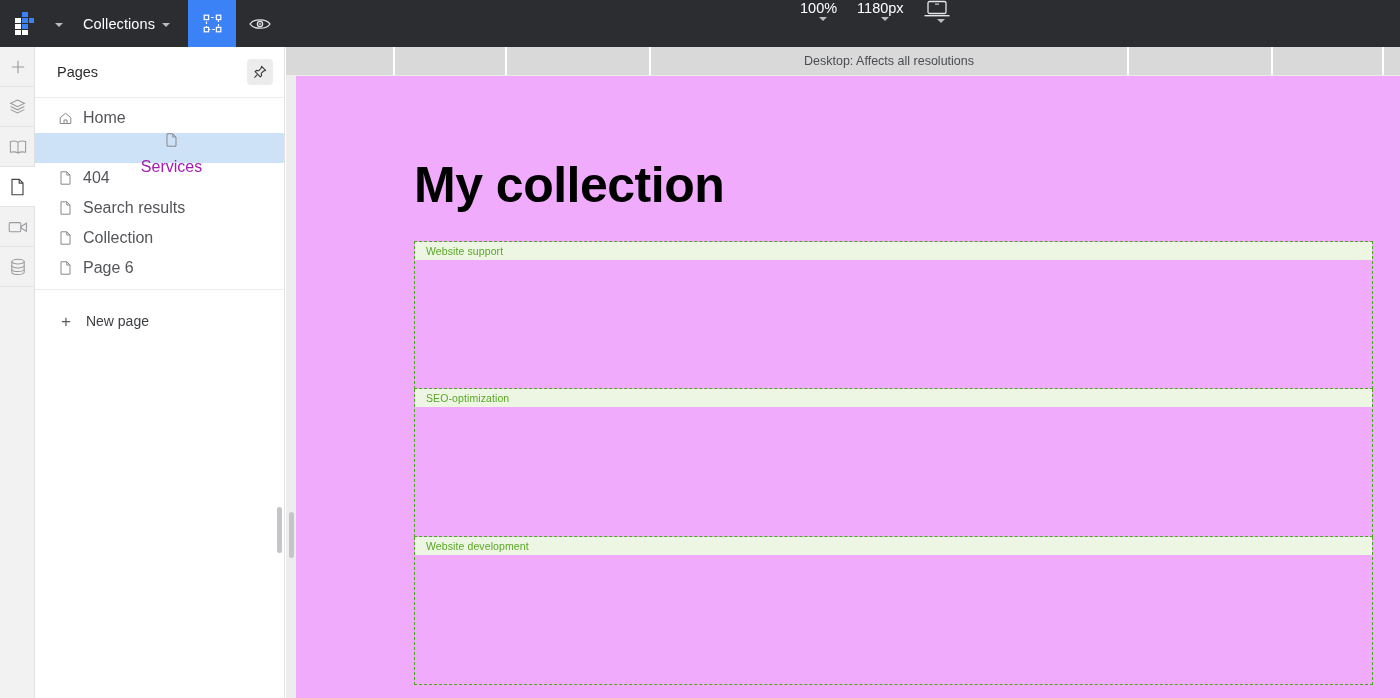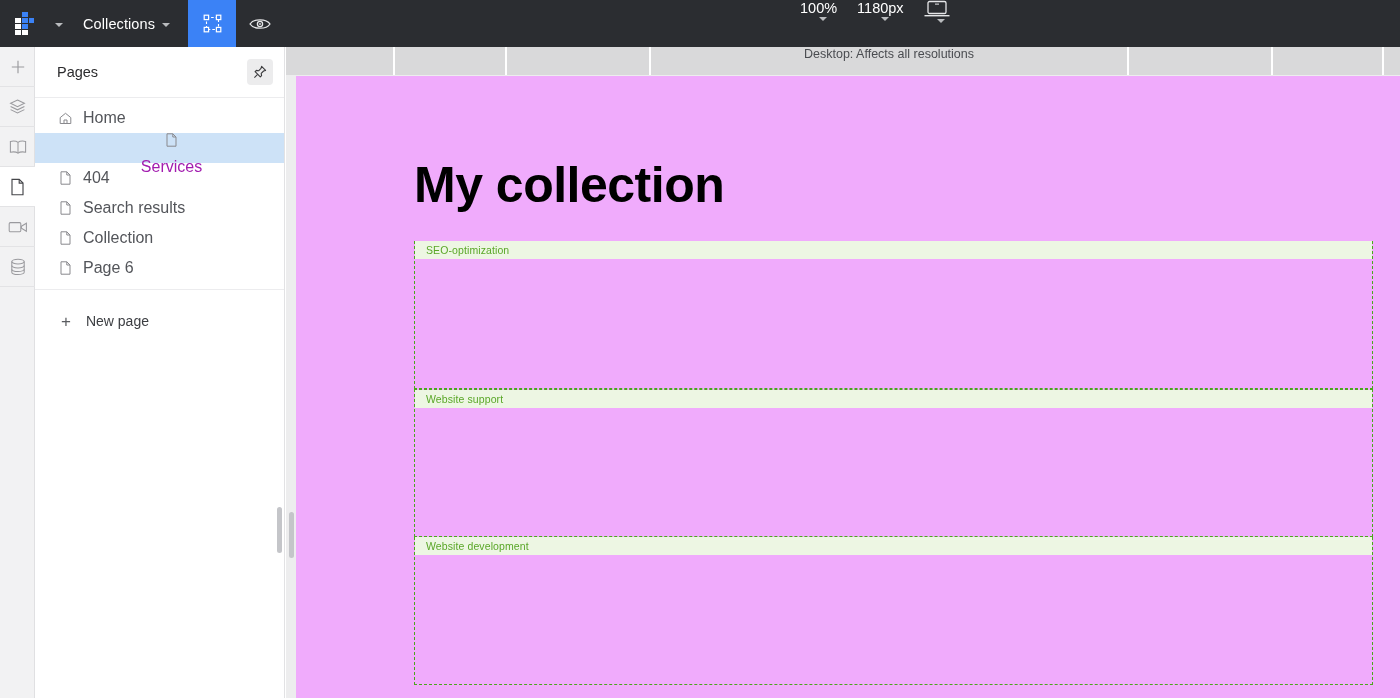--- a/index.html
+++ b/index.html
@@ -136,21 +136,21 @@
   }
   .bp-bar {
     position: relative;
     height: 28px; width: 1114px;
     background: #d9d9da;
     display: flex; align-items: center;
   }
   .bp-seg {
     height: 28px;
     border-right: 2px solid #ffffff;
-    display: flex; justify-content: center;
+    display: flex; align-items: center; justify-content: center;
     font-size: 12.5px; color: #4e5054;
     cursor: pointer;
   }
   .bp-seg:last-child { border-right: none; }
   .bp-seg.labelled { color: #4a4c50; }
 
   .page-surface {
     position: absolute; left: 10px; top: 29px;
     width: 1104px; height: 622px;
     background: #f0abfc;
@@ -396,32 +396,32 @@
     <div class="bp-seg" style="width:111px"></div>
     <div class="bp-seg" style="width:16px"></div>
   </div>
 
   <div class="page-surface">
 
     <h1 class="page-title">My collection</h1>
 
     <div class="blocks">
 
+      <div class="block block-b1">
+        <div class="block-head">
+          <span class="block-label">Website support</span>
+        </div>
+      </div>
+
       <div class="block block-b2">
         <div class="block-head">
           <span class="block-label">SEO-optimization</span>
         </div>
       </div>
 
-      <div class="block block-b1">
-        <div class="block-head">
-          <span class="block-label">Website support</span>
-        </div>
-      </div>
-
       <div class="block block-b3">
         <div class="block-head">
           <span class="block-label">Website development</span>
         </div>
       </div>
     </div>
   </div>
 
   <div class="canvas-scroll"></div>
 </div>

